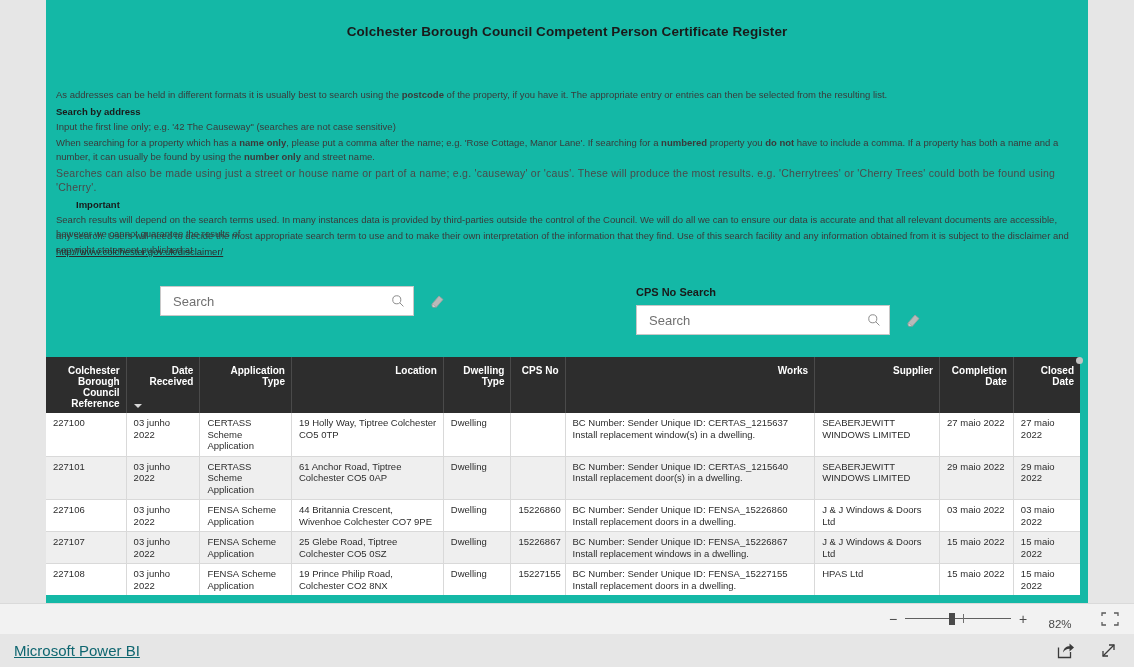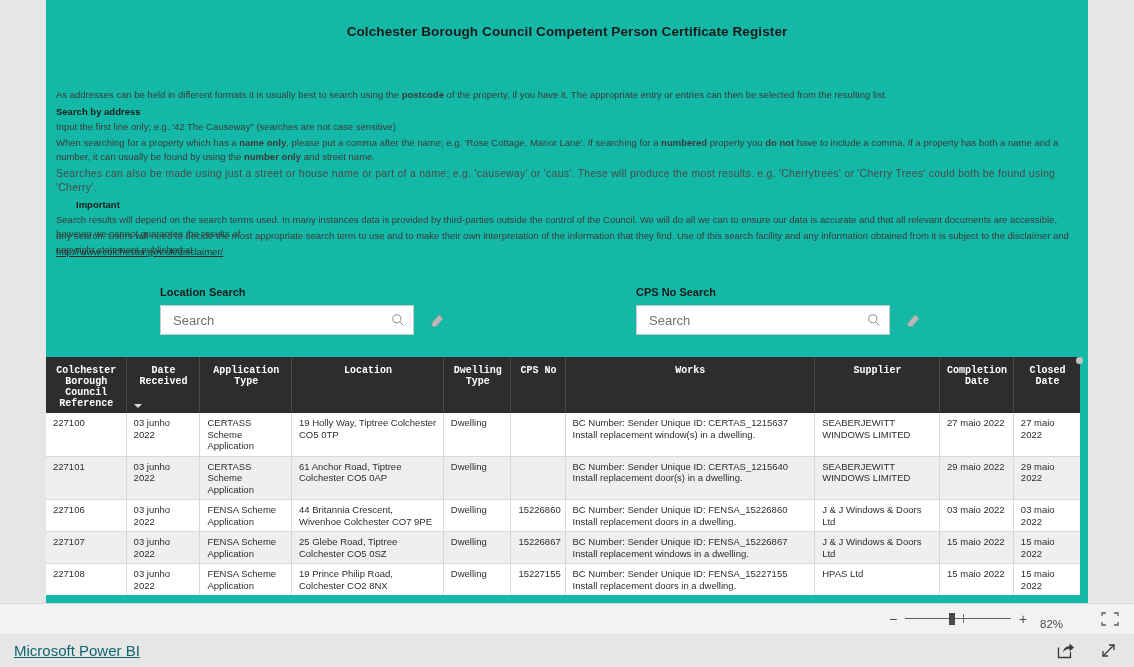--- a/index.html
+++ b/index.html
@@ -167,28 +167,27 @@
     width: 1034px;
     font-size: 9.5px;
     color: #2d2d2d;
   }
 
   table.grid thead th {
     background: #2d2d2d;
     color: #ffffff;
     font-size: 10px;
     font-weight: bold;
-    text-align: center;
+    text-align: right;
     vertical-align: top;
     padding: 8px 6px 4px 7px;
     height: 56px;
     box-sizing: border-box;
     border-right: 1px solid #4a4a4a;
     position: relative;
-    font-family: Liberation Mono, monospace;
   }
   table.grid thead th:last-child { border-right: 0; }
 
   .sort-caret {
     position: absolute;
     left: 7px;
     bottom: 5px;
     width: 0; height: 0;
     border-left: 4px solid transparent;
     border-right: 4px solid transparent;
@@ -283,21 +282,21 @@
   .zoom-track .tick {
     position: absolute;
     left: 58px; top: 2px;
     width: 1px; height: 9px;
     background: #707070;
   }
   .zoom-pct {
     font-size: 11.5px;
     color: #4a4a4a;
     width: 40px;
-    text-align: left;
+    text-align: center;
     margin-left: 10px;
     margin-top: 9px;
   }
   .fit-btn {
     margin-left: 20px;
     width: 20px;
     height: 16px;
     cursor: pointer;
   }
 
@@ -369,21 +368,20 @@
 
       <div class="sec-head important">Important</div>
 
       <div class="body-line line-5">any search.  Users will need to decide the most appropriate search term to use and to make their own interpretation of the information that they find. Use of this search facility and any information obtained from it is subject to the disclaimer and copyright statement published at</div>
       <div class="body-line line-4">Search results will depend on the search terms used. In many instances data is provided by third-parties outside the control of the Council. We will do all we can to ensure our data is accurate and that all relevant documents are accessible, however we cannot guarantee the results of</div>
       <div class="body-line line-6">
         <a href="#">http://www.colchester.gov.uk/disclaimer/</a>
       </div>
 
       <div class="search-block loc">
-        <div class="search-label">Location Search</div>
         <div class="search-row">
           <div class="search-input-wrap">
             <input type="text" placeholder="Search" style="">
             <span class="mag-icon">
               <svg viewBox="0 0 16 16" width="14" height="14">
                 <circle cx="6.6" cy="6.6" r="4.6" fill="none" stroke="#888" stroke-width="1.1"></circle>
                 <line x1="10" y1="10" x2="14.2" y2="14.2" stroke="#888" stroke-width="1.1"></line>
               </svg>
             </span>
           </div>

